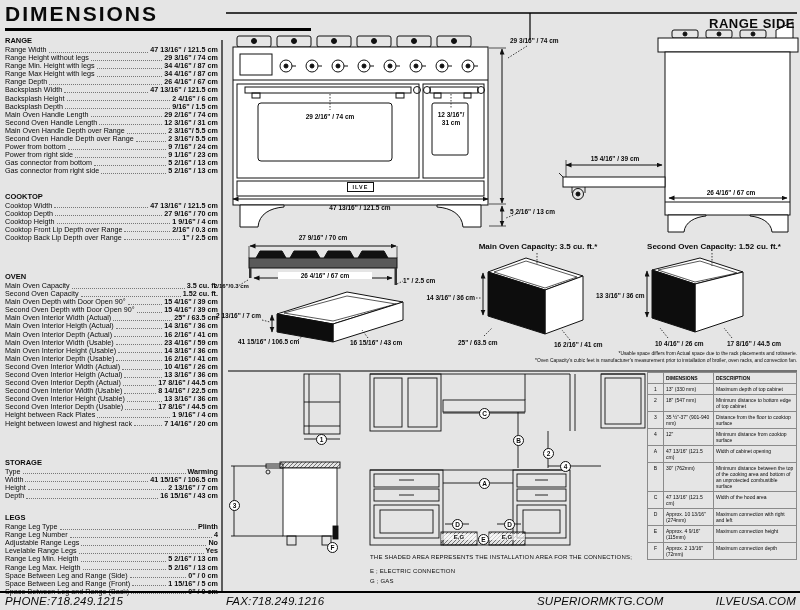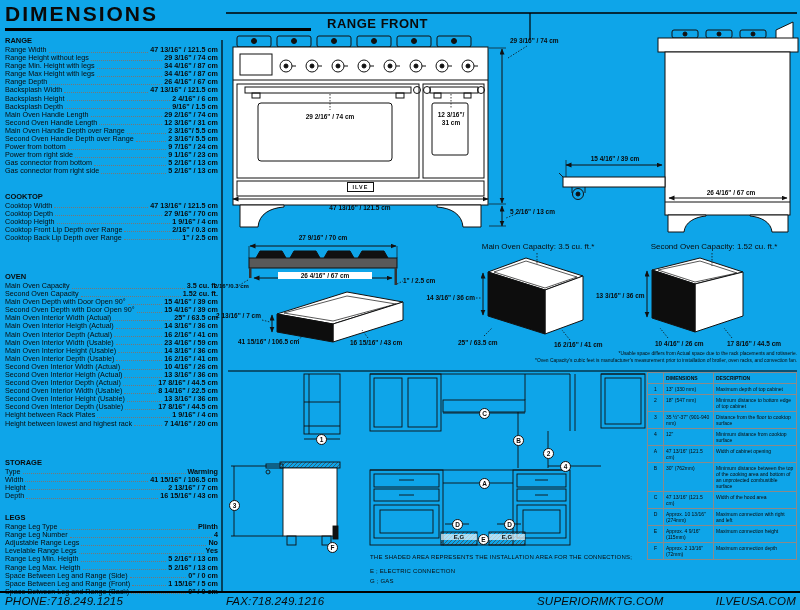--- a/index.html
+++ b/index.html
@@ -1,34 +1,34 @@
 <!DOCTYPE html>
 <html><head>
 <meta charset="utf-8">
 <style>
   html,body{margin:0;padding:0;background:#fff;}
-  #sheet{position:relative;width:800px;height:610px;background:#0ea5e9;overflow:hidden;
+  #sheet{position:relative;width:800px;height:610px;background:#e5e5e5;overflow:hidden;
          font-family:"Liberation Sans",sans-serif;color:#0a0a0a;}
   
   #title{position:absolute;left:5px;top:2px;width:306px;border-bottom:3px solid #000;
          padding-bottom:2px;font-size:21px;font-weight:700;letter-spacing:2px;}
   
   #speccol{position:absolute;left:5px;top:36px;width:213px;}
   .spec-head{font-size:7.5px;font-weight:700;margin:0 0 1px 0;}
   .spec-row{display:flex;align-items:flex-end;line-height:8.1px;font-size:7.2px;}
   .spec-row .lbl{white-space:nowrap;}
   .spec-row .leader{flex:1;border-bottom:1px dotted #777;margin:0 2px 1.5px 2px;min-width:4px;}
   .spec-row .val{font-weight:700;white-space:nowrap;}
   .sec-cooktop{margin-top:16px;} .sec-oven{margin-top:30px;}
   .sec-storage{margin-top:30px;} .sec-legs{margin-top:13px;}
   
   .dlab{position:absolute;font-size:6.5px;font-weight:700;white-space:nowrap;}
   .ctr{text-align:center;} .rgt{text-align:right;}
   .dtitle{position:absolute;font-size:13px;font-weight:700;letter-spacing:.5px;}
-  .captitle{position:absolute;font-size:8px;font-weight:400;text-align:center;}
+  .captitle{position:absolute;font-size:8px;font-weight:700;text-align:center;}
   .fnote{position:absolute;font-size:4.9px;font-weight:400;text-align:right;white-space:nowrap;}
   .instnote{position:absolute;font-size:6px;font-weight:400;white-space:nowrap;letter-spacing:.2px;}
   .marker{position:absolute;width:11px;height:11px;border:1px solid #111;border-radius:50%;
           background:#fff;box-sizing:border-box;font-size:6.5px;font-weight:700;
           text-align:center;line-height:9px;}
   .eglab{position:absolute;width:36px;text-align:center;font-size:6px;font-weight:700;
          background:rgba(255,255,255,.65);}
   #logo{position:absolute;left:347px;top:182px;width:27px;height:10px;border:1px solid #111;
         box-sizing:border-box;font-size:5.5px;font-weight:700;text-align:center;line-height:8px;
         letter-spacing:1px;background:#fff;}
@@ -572,21 +572,21 @@
           </div>
           <div class="spec-row">
             <span class="lbl">Space Between Leg and Range (Back)</span>
             <span class="leader"></span>
             <span class="val">0" / 0 cm</span>
           </div>
         </div>
     </div>
   </div>
 
-  <div class="dtitle ctr" style="left:225px;top:16px;width:305px;">RANGE FRONT</div>
+  <div class="dtitle rgt" style="left:605px;top:16px;width:190px;">RANGE SIDE</div>
 
   <div class="dlab ctr" style="left:290px;top:113px;width:80px;">29 2/16" / 74 cm</div>
   <div class="dlab ctr" style="left:430px;top:111px;width:42px;">12 3/16"/</div>
   <div class="dlab ctr" style="left:430px;top:119px;width:42px;">31 cm</div>
   <div class="dlab ctr" style="left:300px;top:204px;width:120px;">47 13/16" / 121.5 cm</div>
   <div class="dlab" style="left:510px;top:37px;">29 3/16" / 74 cm</div>
   <div class="dlab" style="left:510px;top:208px;">5 2/16" / 13 cm</div>
   <div id="logo">ILVE</div>
 
   <div class="dlab ctr" style="left:575px;top:155px;width:80px;">15 4/16" / 39 cm</div>

